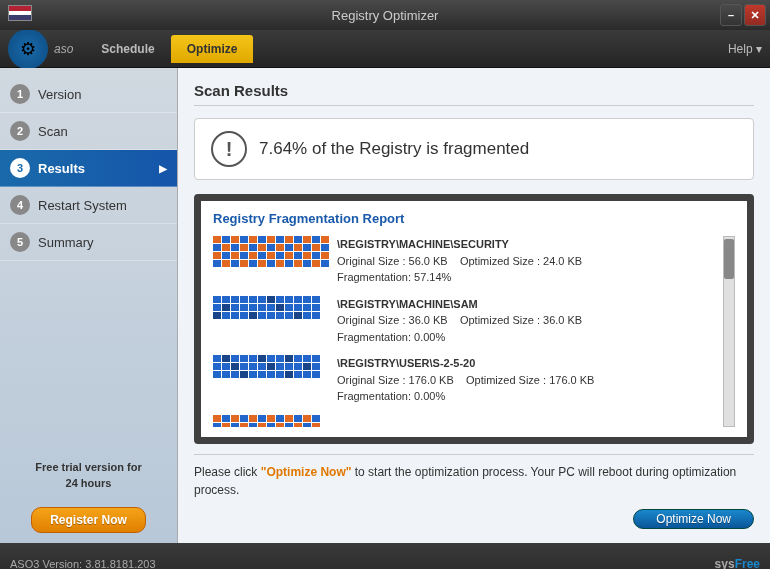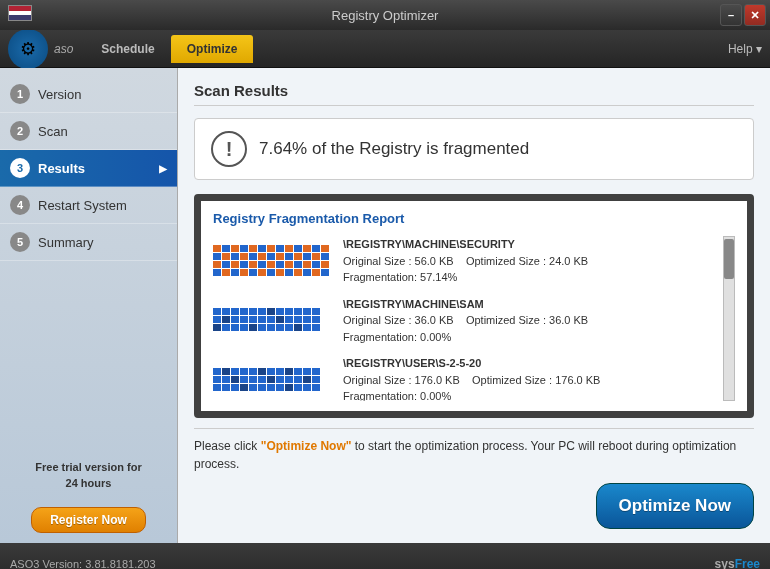--- a/index.html
+++ b/index.html
@@ -222,23 +222,23 @@
       color: #1a5aaa;
       margin-bottom: 10px;
     }
     .report-list {
       flex: 1;
       overflow: hidden;
       position: relative;
     }
     .report-item {
       display: flex;
-      align-items: center;
+      align-items: flex-start;
       margin-bottom: 10px;
-      gap: 10px;
+      gap: 4px;
     }
     .frag-bar {
       width: 120px;
       flex-shrink: 0;
     }
     .frag-row {
       display: flex;
       flex-wrap: wrap;
       gap: 1px;
       margin-bottom: 1px;
@@ -292,23 +292,23 @@
     .optimize-area {
       display: flex;
       justify-content: flex-end;
       margin-top: 10px;
     }
     .optimize-btn {
       background: linear-gradient(to bottom, #1a88cc, #0a5599);
       color: #fff;
       border: 1px solid #044;
       border-radius: 14px;
-      padding: 12px 22px;
-      font-size: 17px;
-      font-weight: bold;
+      padding: 2px 22px;
+      font-size: 12px;
+      font-weight: normal;
       cursor: pointer;
       text-shadow: 0 1px 0 rgba(0,0,0,0.3);
     }
 
     
     .status-bar {
       height: 42px;
       background: linear-gradient(to bottom, #3a3a3a, #252525);
       display: flex;
       align-items: center;

